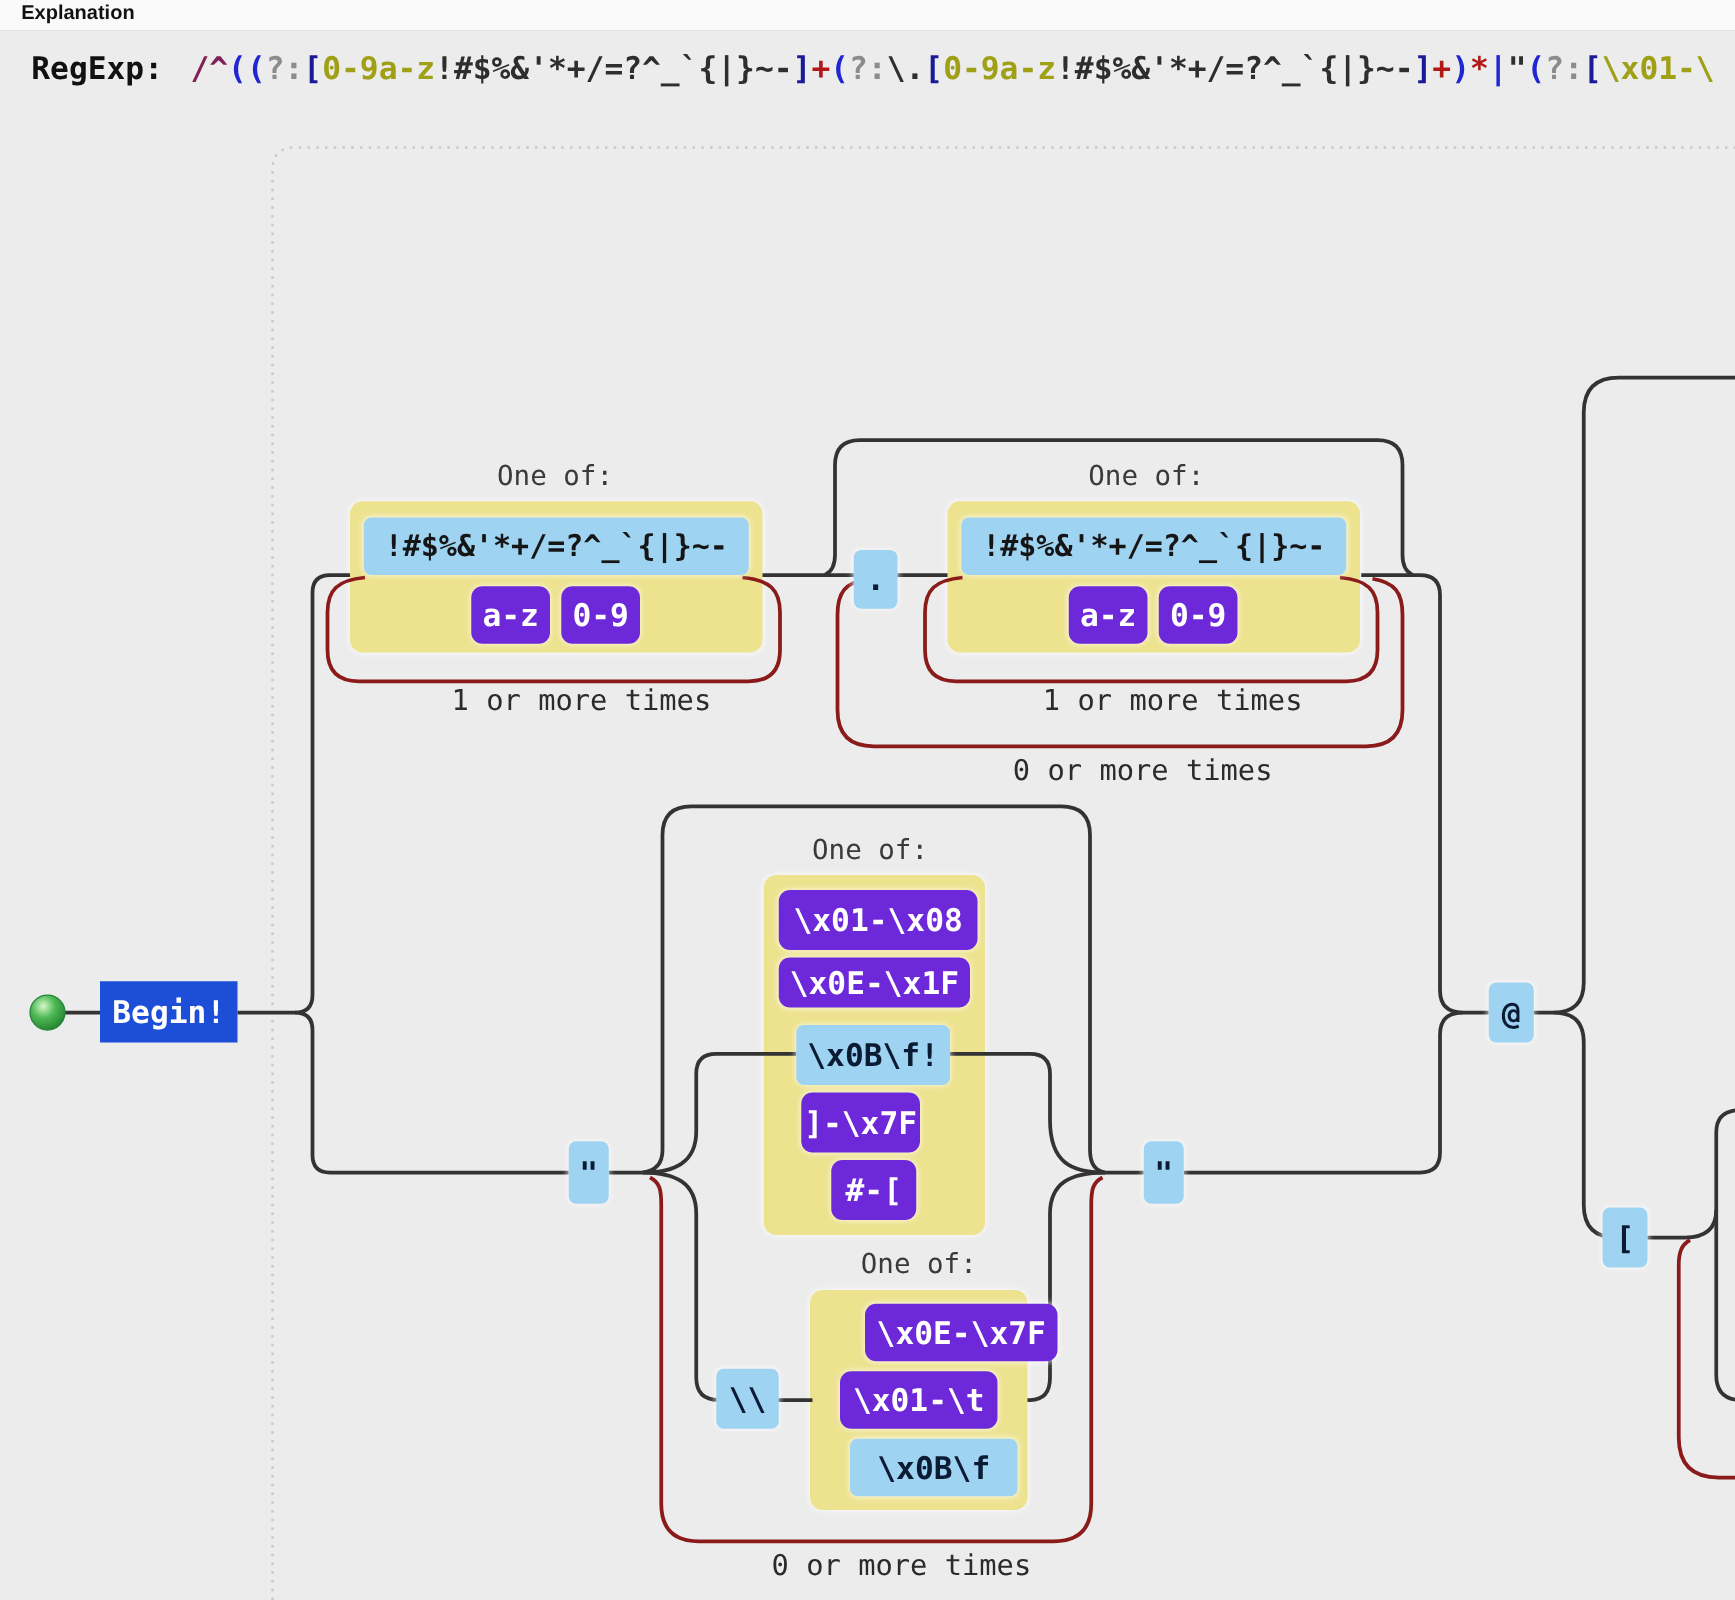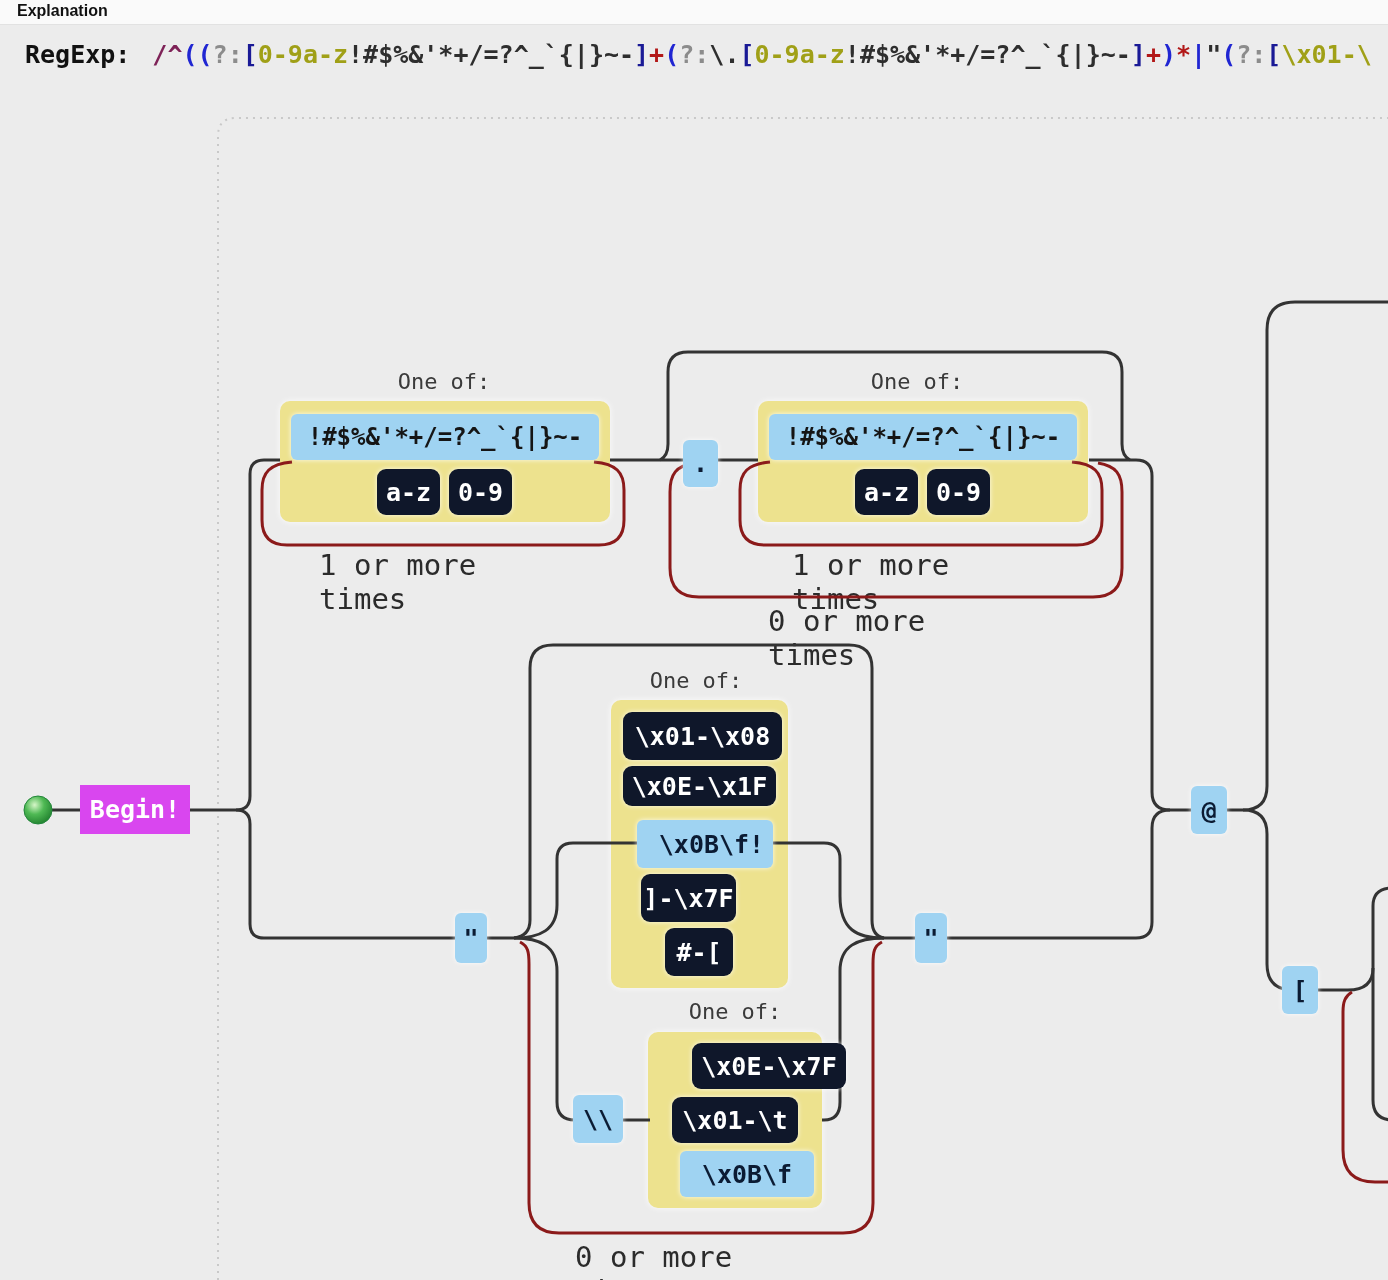--- a/index.html
+++ b/index.html
@@ -8,27 +8,27 @@
   .abs{position:absolute;}
   .topbar{left:0;top:0;width:1388px;height:24px;background:#fafafa;border-bottom:1px solid #e2e2e2;z-index:4;}
   .topbar .title{position:absolute;left:17px;top:2px;font-family:"Liberation Sans","DejaVu Sans",sans-serif;
        font-weight:bold;font-size:16px;color:#111;}
   .regexrow{left:0;top:40px;width:1388px;height:40px;white-space:nowrap;overflow:hidden;z-index:4;
        font-weight:bold;font-size:25px;}
   .regexrow .rlabel{color:#111;margin-left:25px;margin-right:22px;}
   svg.rail{left:0;top:0;z-index:2;}
   .grpbg{background:#EDE28E;border-radius:10px;z-index:1;box-shadow:0 0 6px rgba(255,255,255,.9);}
   .lbl{color:#3A3A3A;font-size:22px;text-align:center;z-index:1;}
-  .looplbl{color:#2B2B2B;font-size:29px;text-align:left;z-index:1;}
-  .box-teal{background:#0f172a;color:#fff;border-radius:9px;display:flex;align-items:center;justify-content:center;
+  .looplbl{color:#2B2B2B;font-size:23px;text-align:right;z-index:1;}
+  .box-teal{background:#6d28d9;color:#fff;border-radius:9px;display:flex;align-items:center;justify-content:center;
        font-weight:bold;font-size:25px;z-index:3;box-shadow:0 0 5px rgba(255,255,255,.85);}
   .box-blue{background:#9FD3F2;color:#0B1B33;border-radius:6px;display:flex;align-items:center;justify-content:center;
        font-weight:bold;font-size:25px;z-index:3;box-shadow:0 0 5px rgba(255,255,255,.85);}
   .box-blue.wide{font-size:24px;color:#151515;}
-  .begin{background:#d946ef;color:#fff;display:flex;align-items:center;justify-content:center;
+  .begin{background:#1d4ed8;color:#fff;display:flex;align-items:center;justify-content:center;
        font-weight:bold;font-size:25px;z-index:3;}
 </style>
 </head>
 <body>
 
 <div class="abs topbar">
   <div class="title">Explanation</div>
 </div>
 <div class="abs regexrow">
   <span class="rlabel">RegExp:</span><span><span style="color: rgb(126, 34, 87);">/^</span><span style="color: rgb(32, 38, 210);">((</span><span style="color: rgb(140, 140, 140);">?:</span><span style="color: rgb(26, 26, 150);">[</span><span style="color: rgb(160, 160, 23);">0-9a-z</span><span style="color: rgb(46, 46, 46);">!#$%&amp;'*+/=?^_`{|}~-</span><span style="color: rgb(26, 26, 150);">]</span><span style="color: rgb(178, 24, 24);">+</span><span style="color: rgb(32, 38, 210);">(</span><span style="color: rgb(140, 140, 140);">?:</span><span style="color: rgb(46, 46, 46);">\.</span><span style="color: rgb(26, 26, 150);">[</span><span style="color: rgb(160, 160, 23);">0-9a-z</span><span style="color: rgb(46, 46, 46);">!#$%&amp;'*+/=?^_`{|}~-</span><span style="color: rgb(26, 26, 150);">]</span><span style="color: rgb(178, 24, 24);">+</span><span style="color: rgb(32, 38, 210);">)</span><span style="color: rgb(178, 24, 24);">*</span><span style="color: rgb(32, 38, 210);">|</span><span style="color: rgb(46, 46, 46);">"</span><span style="color: rgb(32, 38, 210);">(</span><span style="color: rgb(140, 140, 140);">?:</span><span style="color: rgb(26, 26, 150);">[</span><span style="color: rgb(160, 160, 23);">\x01-\</span></span>
@@ -116,21 +116,21 @@
   </div>
 
 <div class="abs lbl" style="left:596px;top:668px;width:200px;">One of:</div>
 <div class="abs grpbg" style="left:611px;top:700px;width:177px;height:288px;"></div>
 <div class="abs box-teal" style="left:623px;top:712px;width:159px;height:48px;">
     <span>\x01-\x08</span>
   </div>
 <div class="abs box-teal" style="left:623px;top:766px;width:153px;height:40px;">
     <span>\x0E-\x1F</span>
   </div>
-<div class="abs box-blue" style="left:637px;top:820px;width:123px;height:48px;padding-left:13px;">
+<div class="abs box-blue" style="left:637px;top:820px;width:123px;height:48px;">
     <span>\x0B\f!</span>
   </div>
 <div class="abs box-teal" style="left:641px;top:874px;width:95px;height:48px;">
     <span>]-\x7F</span>
   </div>
 <div class="abs box-teal" style="left:665px;top:928px;width:68px;height:48px;">
     <span>#-[</span>
   </div>
 
 <div class="abs box-blue" style="left:573px;top:1095px;width:50px;height:48px;">

